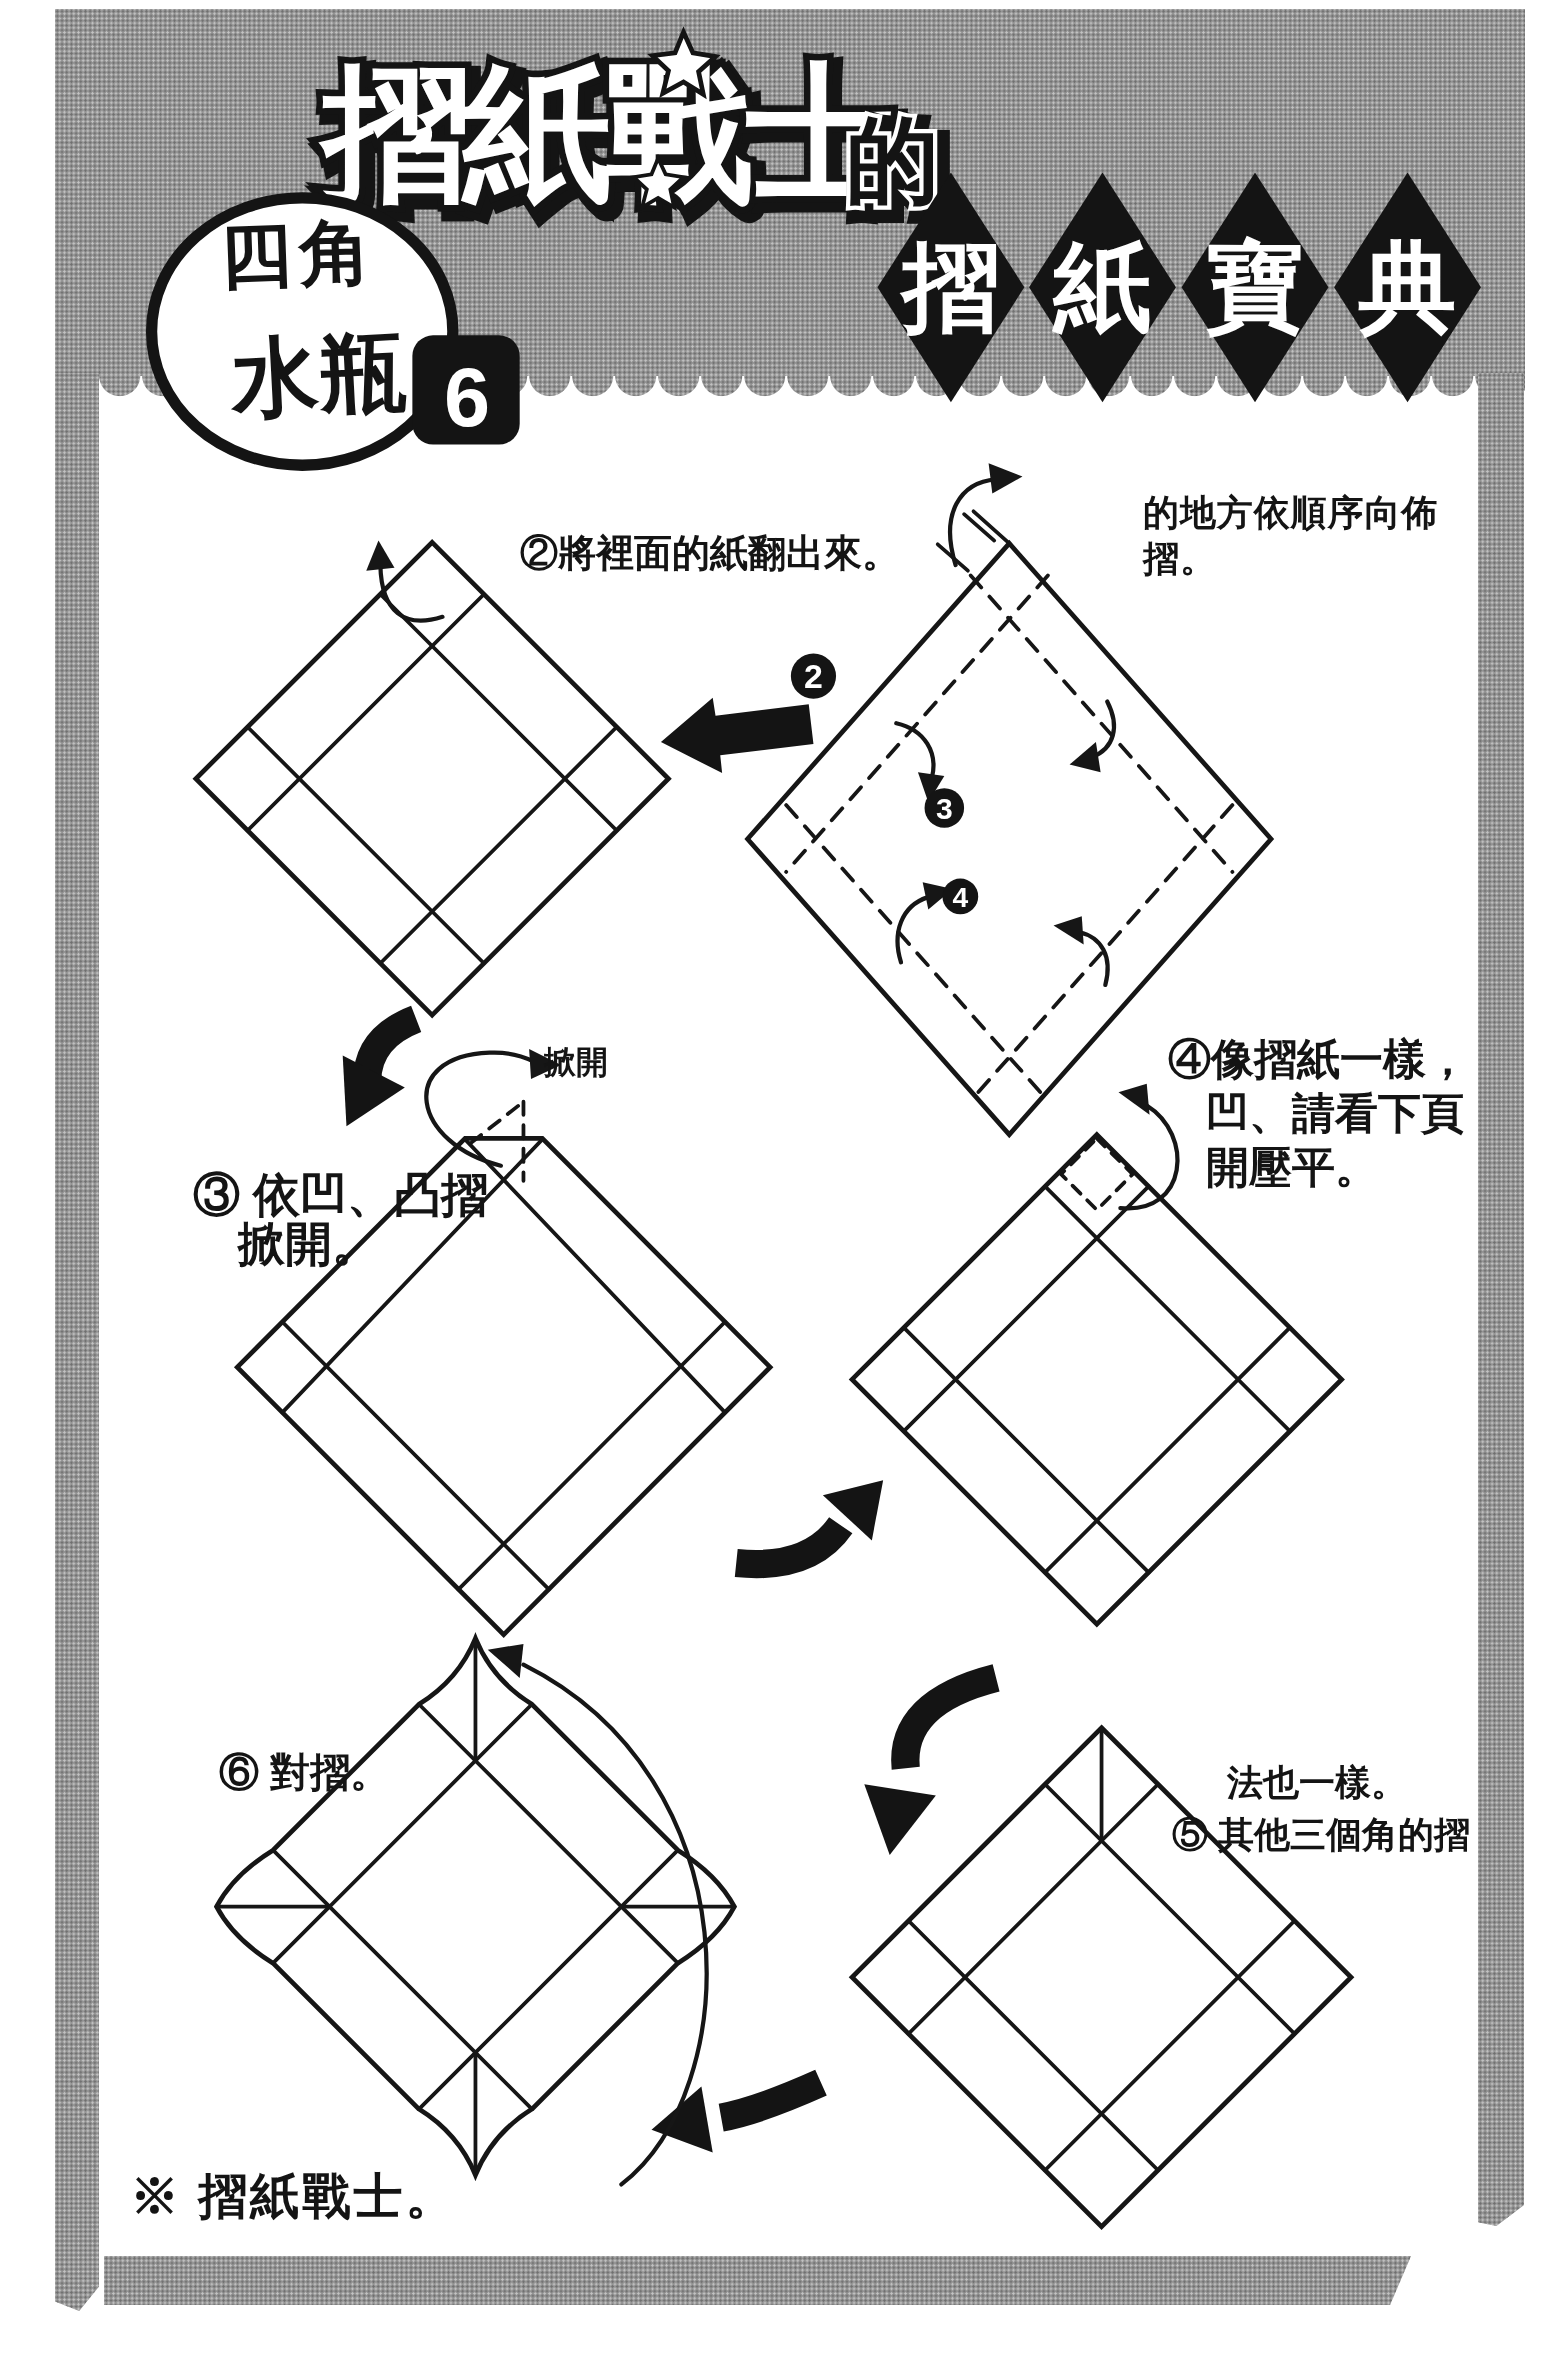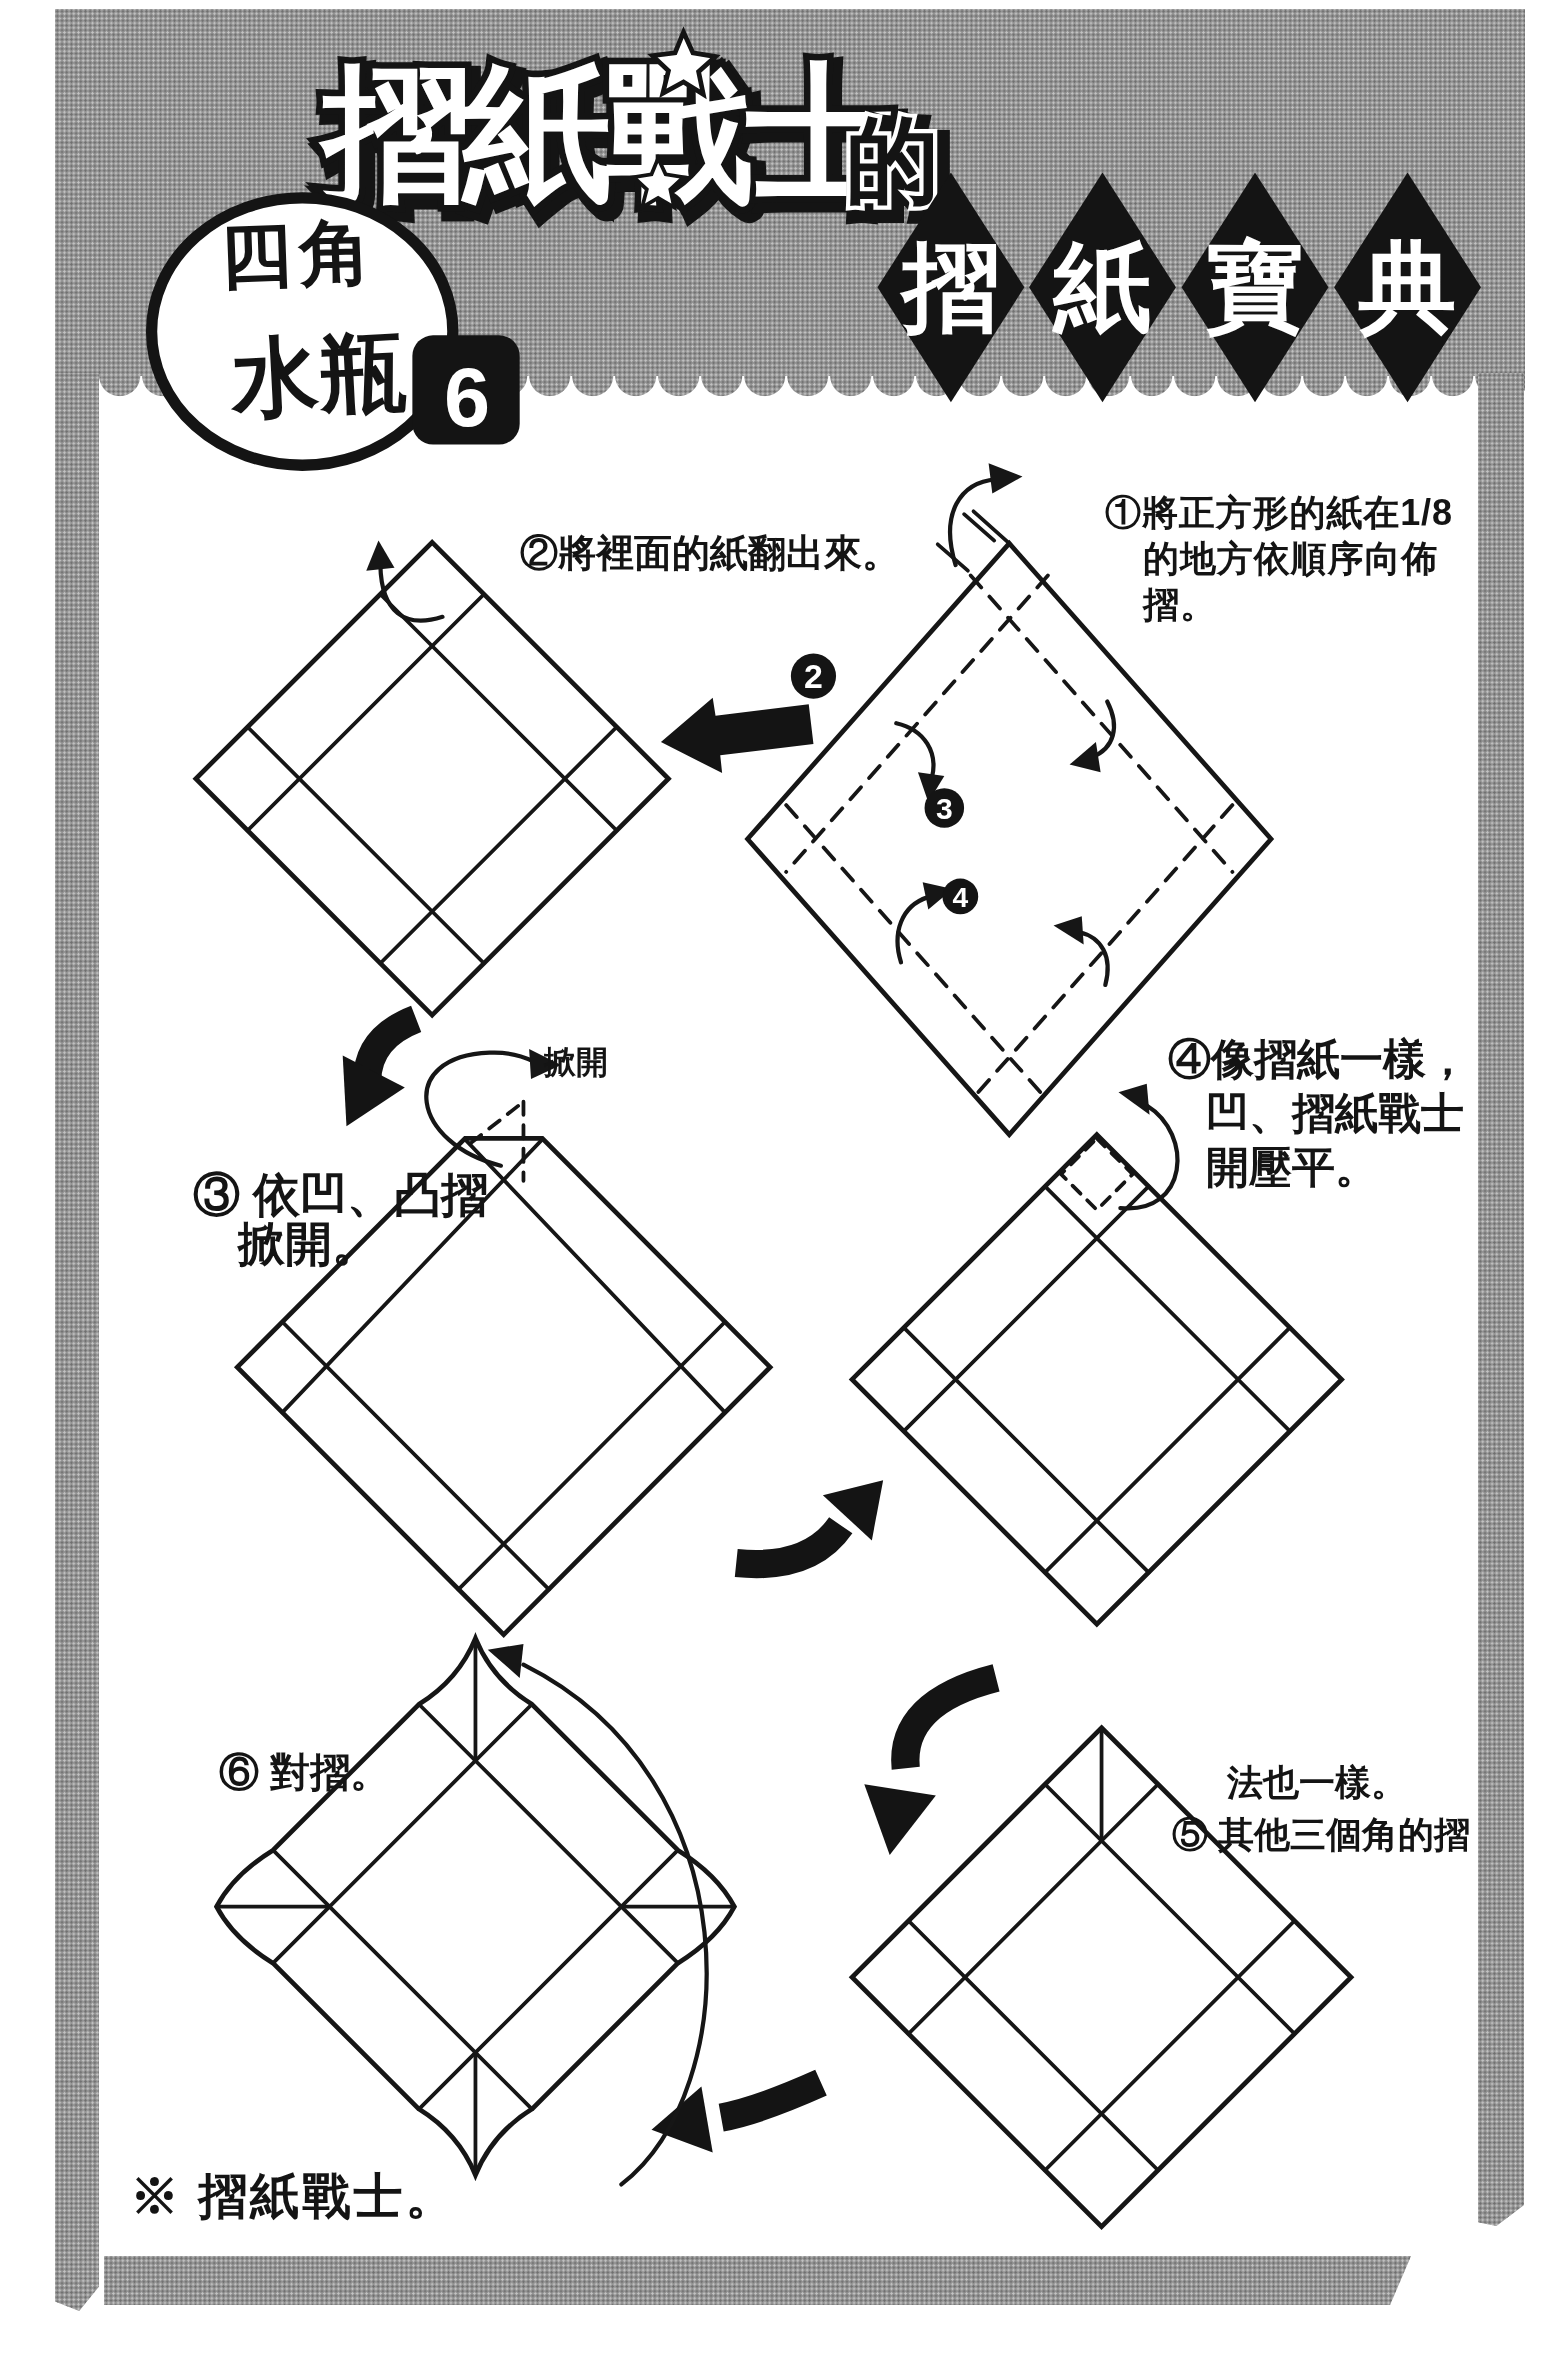--- a/index.html
+++ b/index.html
@@ -191,37 +191,36 @@
     <path d="M565 2240 L505 2180" stroke-width="4"></path>
     <path d="M720 1965 L660 2025" stroke-width="4"></path>
     <path d="M720 2085 L660 2025" stroke-width="4"></path>
     <path d="M505 1870 L660 2025 L505 2180 L350 2025 Z" stroke-width="4"></path>
     <path d="M660 2320 C790 2220 800 1890 556 1768" stroke-width="4.5"></path>
     <polygon points="518,1752 556,1746 552,1782" fill="#161616" stroke="none"></polygon>
   </g>
 </svg>
 
 <div class="step-text" id="step1-text">
-  <span class="ln">①將正方形的紙在1/8</span>
   <span class="ln ind40">的地方依順序向佈</span>
   <span class="ln ind40">摺。</span>
 </div>
 
 <div class="step-text" id="step2-text">
   <span class="ln">②將裡面的紙翻出來。</span>
 </div>
 
 <div class="step-text" id="step3-text">
   <span class="ln">③ 依凹、凸摺</span>
   <span class="ln ind48">掀開。</span>
 </div>
 
 <div class="step-text" id="step4-text">
   <span class="ln">④像摺紙一樣，</span>
-  <span class="ln ind40">凹、摺紙戰士</span>
+  <span class="ln ind40">凹、請看下頁</span>
   <span class="ln ind40">開壓平。</span>
 </div>
 
 <div class="step-text" id="step5-text">
   <span class="ln ind58">法也一樣。</span>
   <span class="ln">⑤ 其他三個角的摺</span>
 </div>
 
 <div class="step-text" id="step6-text">
   <span class="ln">⑥ 對摺。</span>

